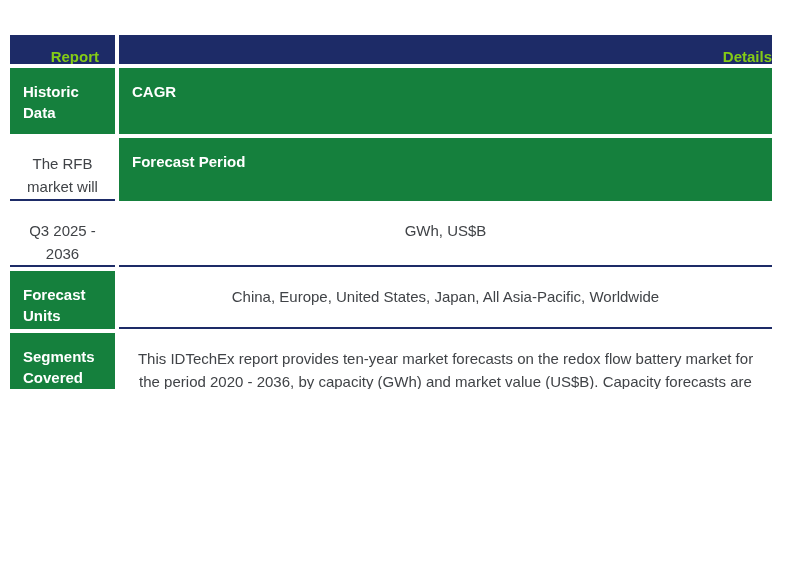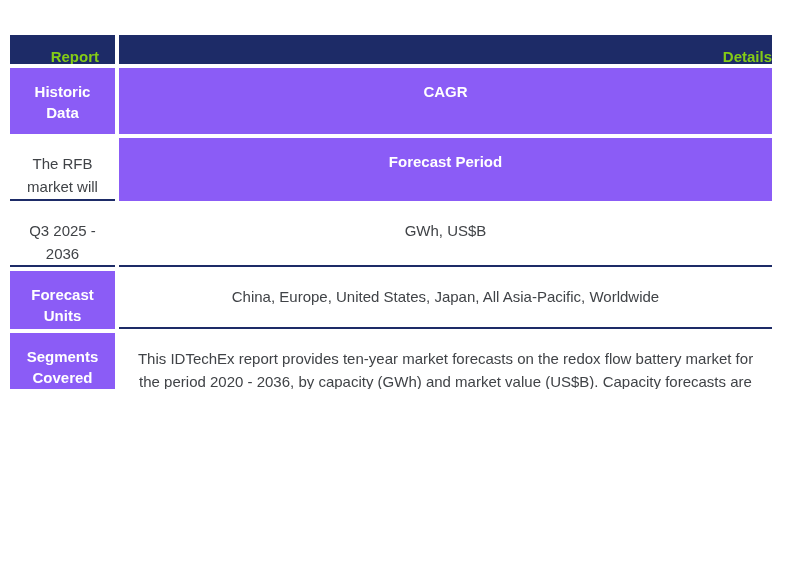--- a/index.html
+++ b/index.html
@@ -30,26 +30,26 @@
     line-height: 1.4;
     text-align: right;
     padding-top: 11px;
     margin-top: 28px;
   }
   .metrics-head {
     padding-left: 16px;
     padding-right: 16px;
   }
   .label-cell {
-    background: #8b5cf6;
+    background: #15803d;
     color: #ffffff;
     font-weight: bold;
     font-size: 15px;
     line-height: 1.4;
-    text-align: center;
+    text-align: left;
     padding: 13px 13px 0;
   }
   .detail-cell {
     background: #ffffff;
     color: #404347;
     font-size: 15px;
     line-height: 1.55;
     text-align: center;
     padding: 14px 14px 0;
   }

